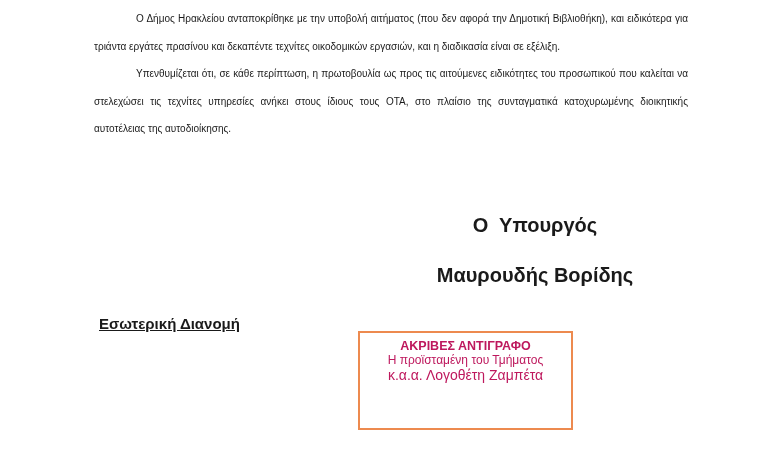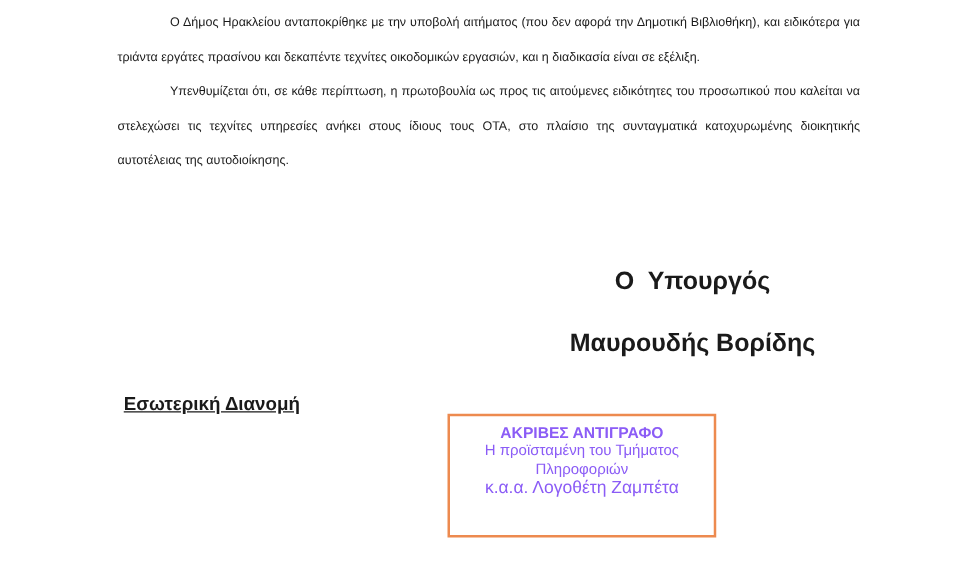--- a/index.html
+++ b/index.html
@@ -21,21 +21,21 @@
     text-align:justify;
   }
   .body-text p{
     margin:0;
     text-indent:42px;
   }
   .body-text p:first-child{margin-top:5px;}
   
   .signature{
     position:absolute;
-    left:439px;top:0;
+    left:420px;top:0;
     width:230px;
     text-align:center;
     font-weight:bold;
     font-size:20px;
     white-space:pre-wrap;
   }
   .sig-title{position:absolute;top:214px;left:0;width:100%;}
   .sig-name{position:absolute;top:264px;left:0;width:100%;}
   
   .distribution-heading{
@@ -52,21 +52,21 @@
     white-space:pre-wrap;
   }
   
   .stamp{
     position:absolute;
     left:358px;top:331px;
     width:215px;height:99px;
     box-sizing:border-box;
     border:2px solid #ED8A4F;
     text-align:center;
-    color:#8b5cf6;
+    color:#be185d;
     font-size:12px;
     line-height:14.4px;
     padding-top:6px;
   }
   .stamp .line{display:block;}
   .stamp .line-bold{font-weight:bold;font-size:12.5px;}
   .stamp .line-last{font-size:14px;}
 </style>
 </head>
 <body>
@@ -81,17 +81,16 @@
   <div class="signature">
     <div class="sig-title">Ο  Υπουργός</div>
     <div class="sig-name">Μαυρουδής Βορίδης</div>
   </div>
 
   <div class="distribution-heading">Εσωτερική Διανομή</div>
 
   <div class="stamp" style="border-color: rgb(237, 138, 79);">
     <span class="line line-bold">ΑΚΡΙΒΕΣ ΑΝΤΙΓΡΑΦΟ</span>
     <span class="line">Η προϊσταμένη του Τμήματος</span>
-    <span class="line">Πληροφοριών</span>
     <span class="line line-last">κ.α.α. Λογοθέτη Ζαμπέτα</span>
   </div>
 
 </div>
 
 </body></html>

